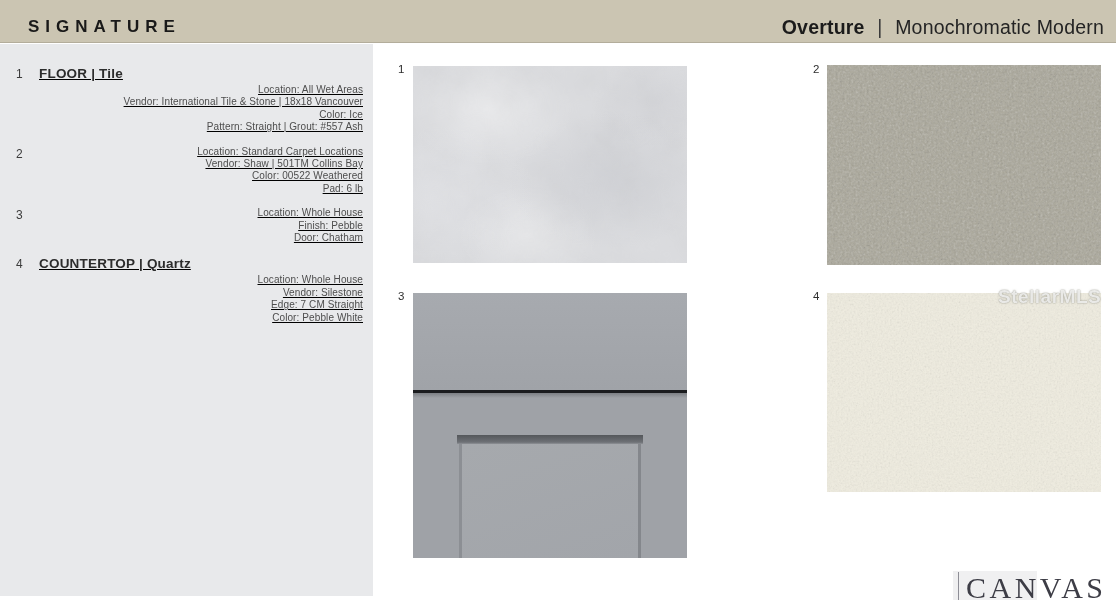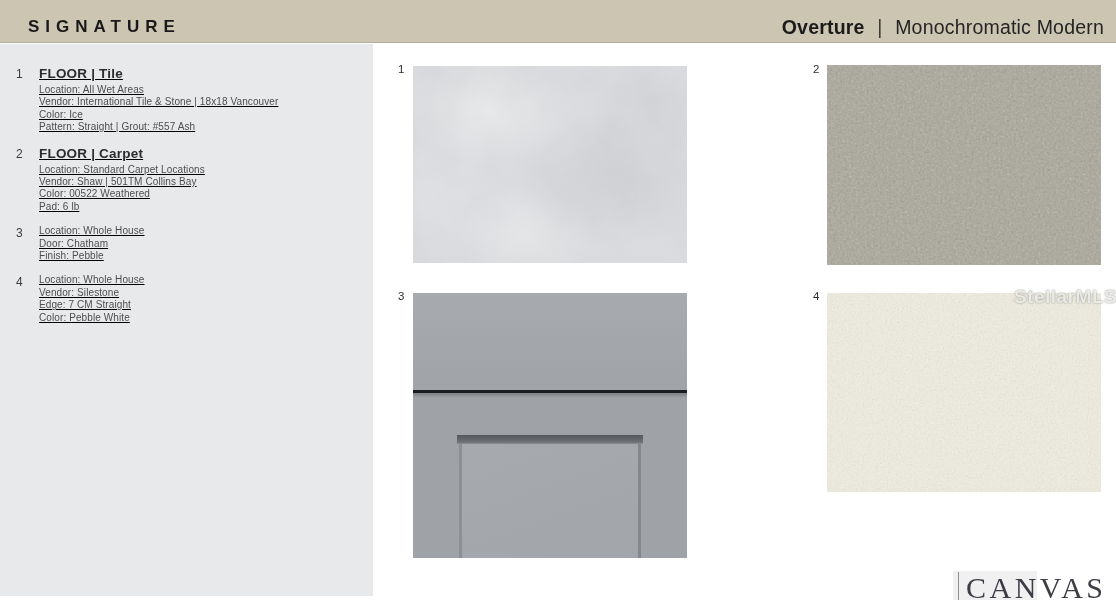--- a/index.html
+++ b/index.html
@@ -23,21 +23,21 @@
 
   
   .spec-panel {
     position: absolute; left: 0; top: 44px; width: 373px; height: 552px;
     background: #e8e9eb; padding: 22px 10px 0 16px;
   }
   .spec-item { display: flex; margin-bottom: 12px; }
   .spec-num { width: 23px; flex: none; font-size: 12px; color: #3b3b3b; padding-top: 1px; }
   .spec-body { flex: 1; text-decoration: underline; }
   .spec-title { font-size: 13.5px; font-weight: bold; color: #2c2c2c; letter-spacing: 0.2px; margin-bottom: 3px; }
-  .spec-line { font-size: 10px; color: #4d4d4d; line-height: 12.4px; letter-spacing: 0.1px; }
+  .spec-line { font-size: 10px; color: #4d4d4d; line-height: 12.4px; letter-spacing: 0.1px; text-align: right; }
 
   
   .sample-num { position: absolute; font-size: 11.5px; color: #2e2e2e; }
   .num1 { left: 398px; top: 63px; }
   .num2 { left: 813px; top: 63px; }
   .num3 { left: 398px; top: 290px; }
   .num4 { left: 813px; top: 290px; }
 
   
   .sample { position: absolute; overflow: hidden; }
@@ -76,21 +76,20 @@
     background: linear-gradient(180deg, #54575b 0%, #6e7176 80%, #8f9297 100%); }
   .cab-panel { position: absolute; left: 46px; top: 151px; width: 182px; height: 114px;
     background: linear-gradient(160deg, #a6a9ad 0%, #a2a5aa 100%);
     border-left: 3px solid #8c8f94; border-right: 3px solid #84878c; }
 
   
   .watermark {
     position: absolute; left: 998px; top: 286px; font-size: 19px; font-weight: bold;
     letter-spacing: 0.5px; color: rgba(255,255,255,0.78);
     text-shadow: 0 0 2px rgba(145,145,135,0.75), 0 0 1px rgba(145,145,135,0.75);
-    margin-left: 16px;
   }
 
   
   .logo-plate { position: absolute; left: 953px; top: 571px; width: 84px; height: 29px;
     background: #f0f0f1; }
   .canvas-logo {
     position: absolute; left: 958px; top: 572px; height: 34px;
     font-family: "Liberation Serif", serif; font-size: 30px; letter-spacing: 3.5px;
     color: #3d3d46; border-left: 1px solid #8e8e96; padding-left: 7px; line-height: 32px;
   }
@@ -118,40 +117,40 @@
         <div class="spec-line">Location: All Wet Areas</div>
         <div class="spec-line">Vendor: International Tile &amp; Stone | 18x18 Vancouver</div>
         <div class="spec-line">Color: Ice</div>
         <div class="spec-line">Pattern: Straight | Grout: #557 Ash</div>
       </div>
     </div>
 
     <div class="spec-item">
       <div class="spec-num">2</div>
       <div class="spec-body">
-        <div class="spec-title">FLOOR | Carpet</div>
         <div class="spec-line">Location: Standard Carpet Locations</div>
         <div class="spec-line">Vendor: Shaw | 501TM Collins Bay</div>
         <div class="spec-line">Color: 00522 Weathered</div>
         <div class="spec-line">Pad: 6 lb</div>
       </div>
     </div>
 
     <div class="spec-item">
       <div class="spec-num">3</div>
       <div class="spec-body">
         <div class="spec-line">Location: Whole House</div>
+        <div class="spec-line">Finish: Pebble</div>
         <div class="spec-line">Door: Chatham</div>
-        <div class="spec-line">Finish: Pebble</div>
       </div>
     </div>
 
     <div class="spec-item">
       <div class="spec-num">4</div>
       <div class="spec-body">
+        <div class="spec-title">COUNTERTOP | Quartz</div>
         <div class="spec-line">Location: Whole House</div>
         <div class="spec-line">Vendor: Silestone</div>
         <div class="spec-line">Edge: 7 CM Straight</div>
         <div class="spec-line">Color: Pebble White</div>
       </div>
     </div>
 
   </div>
 
   <span class="sample-num num1">1</span>

